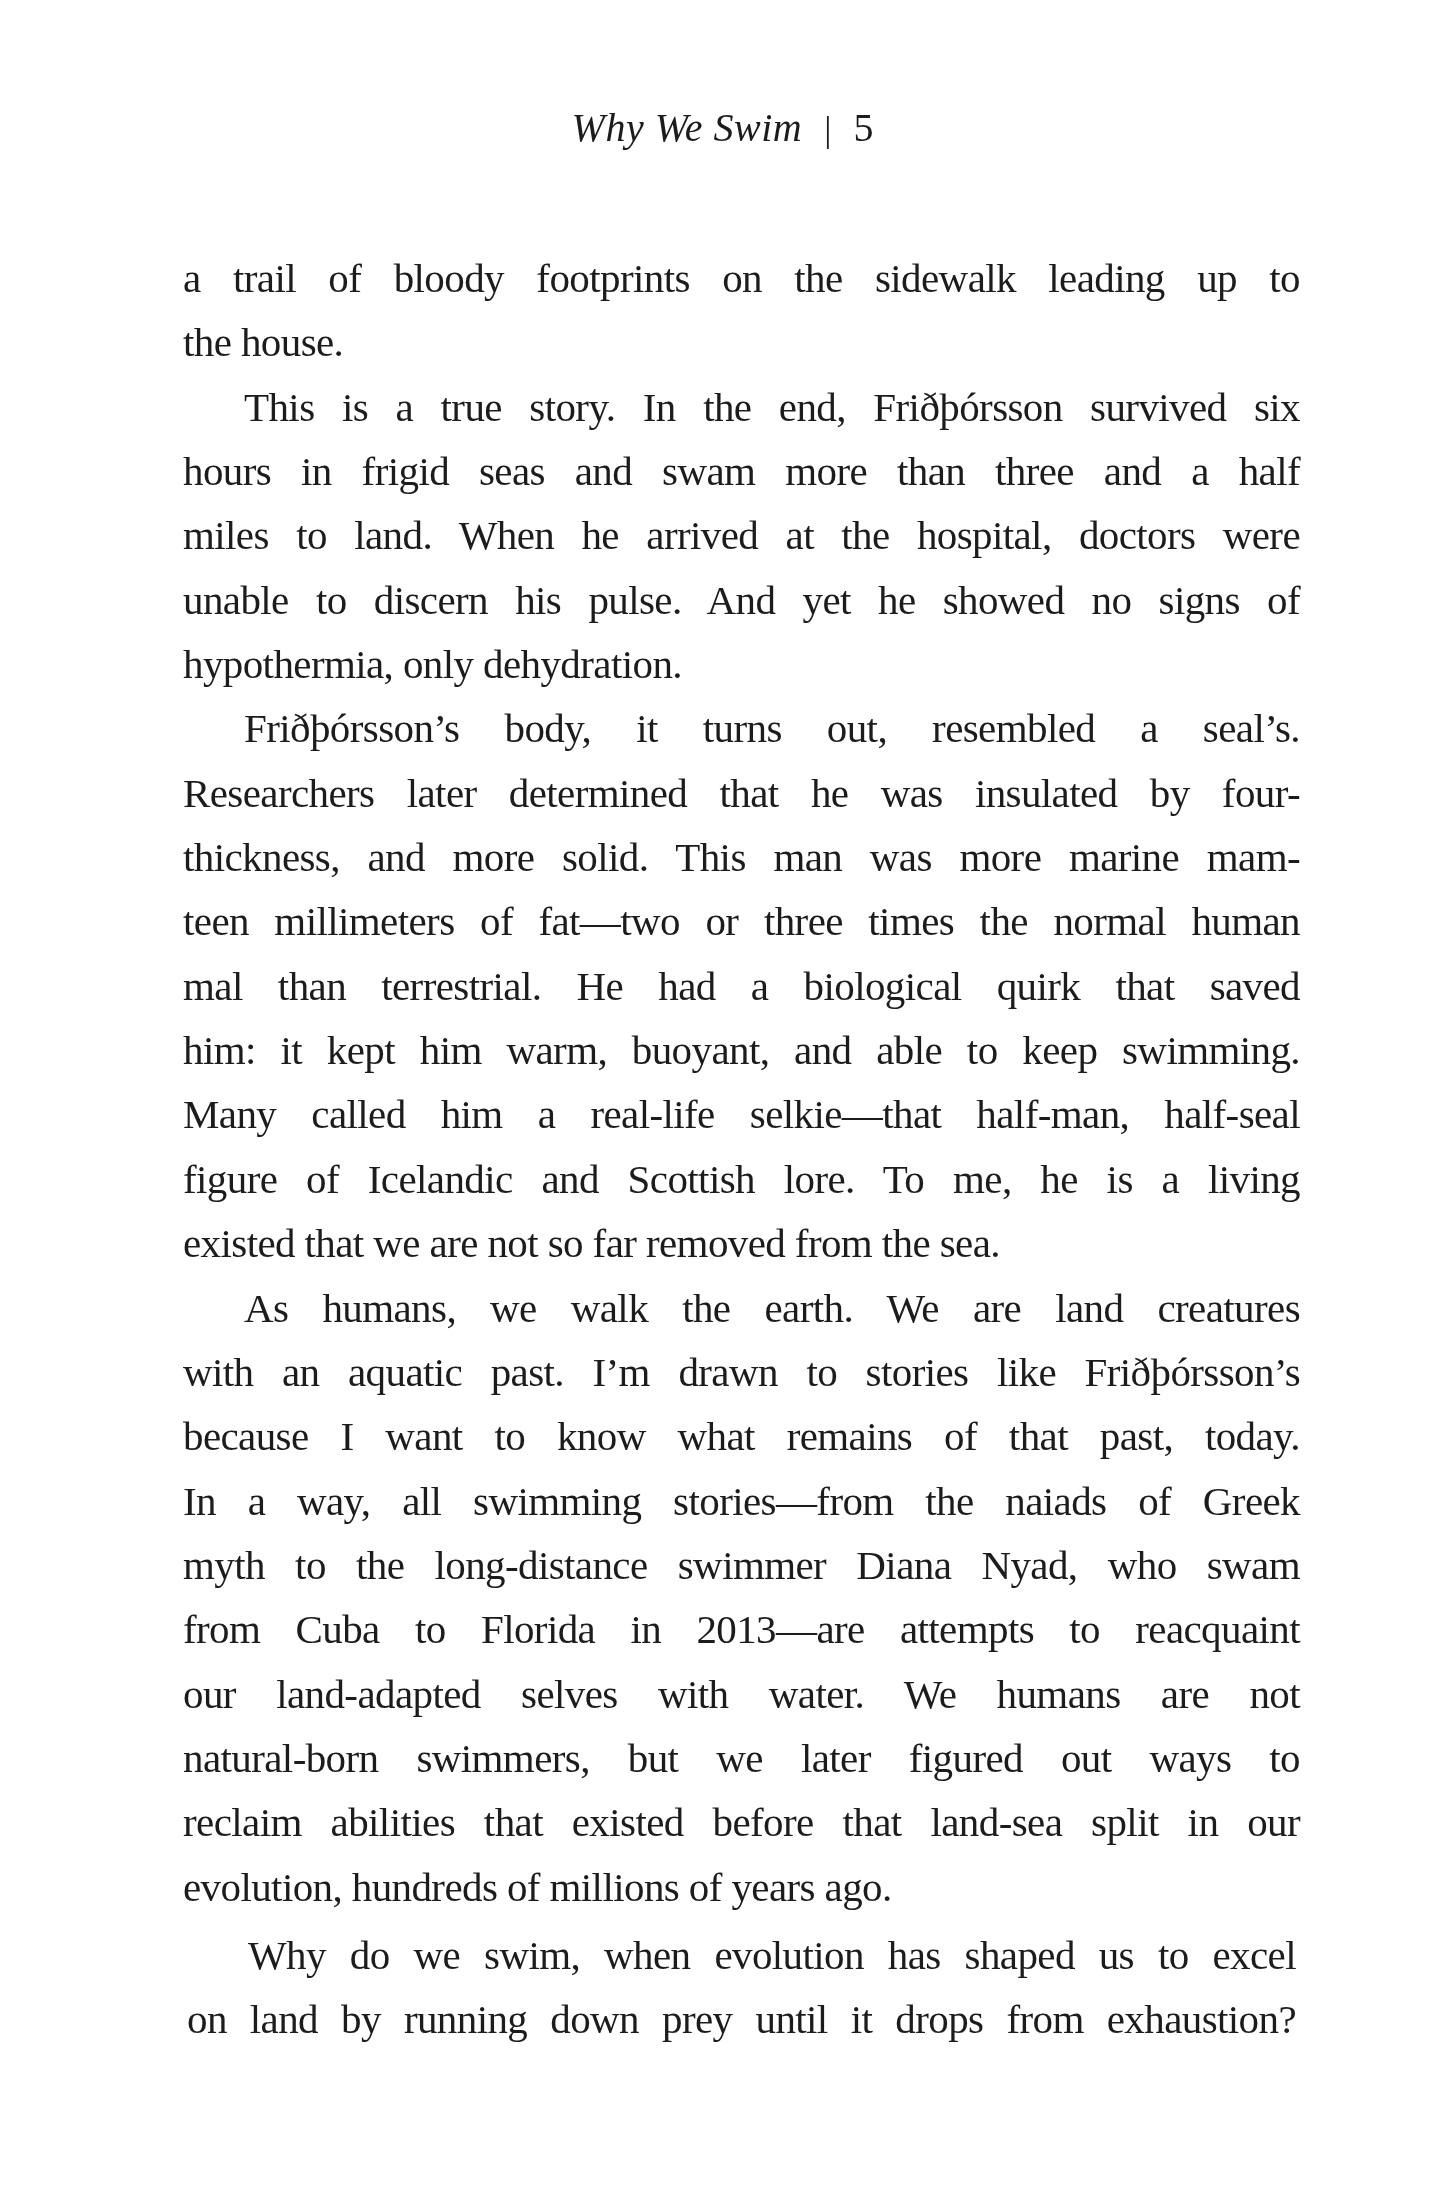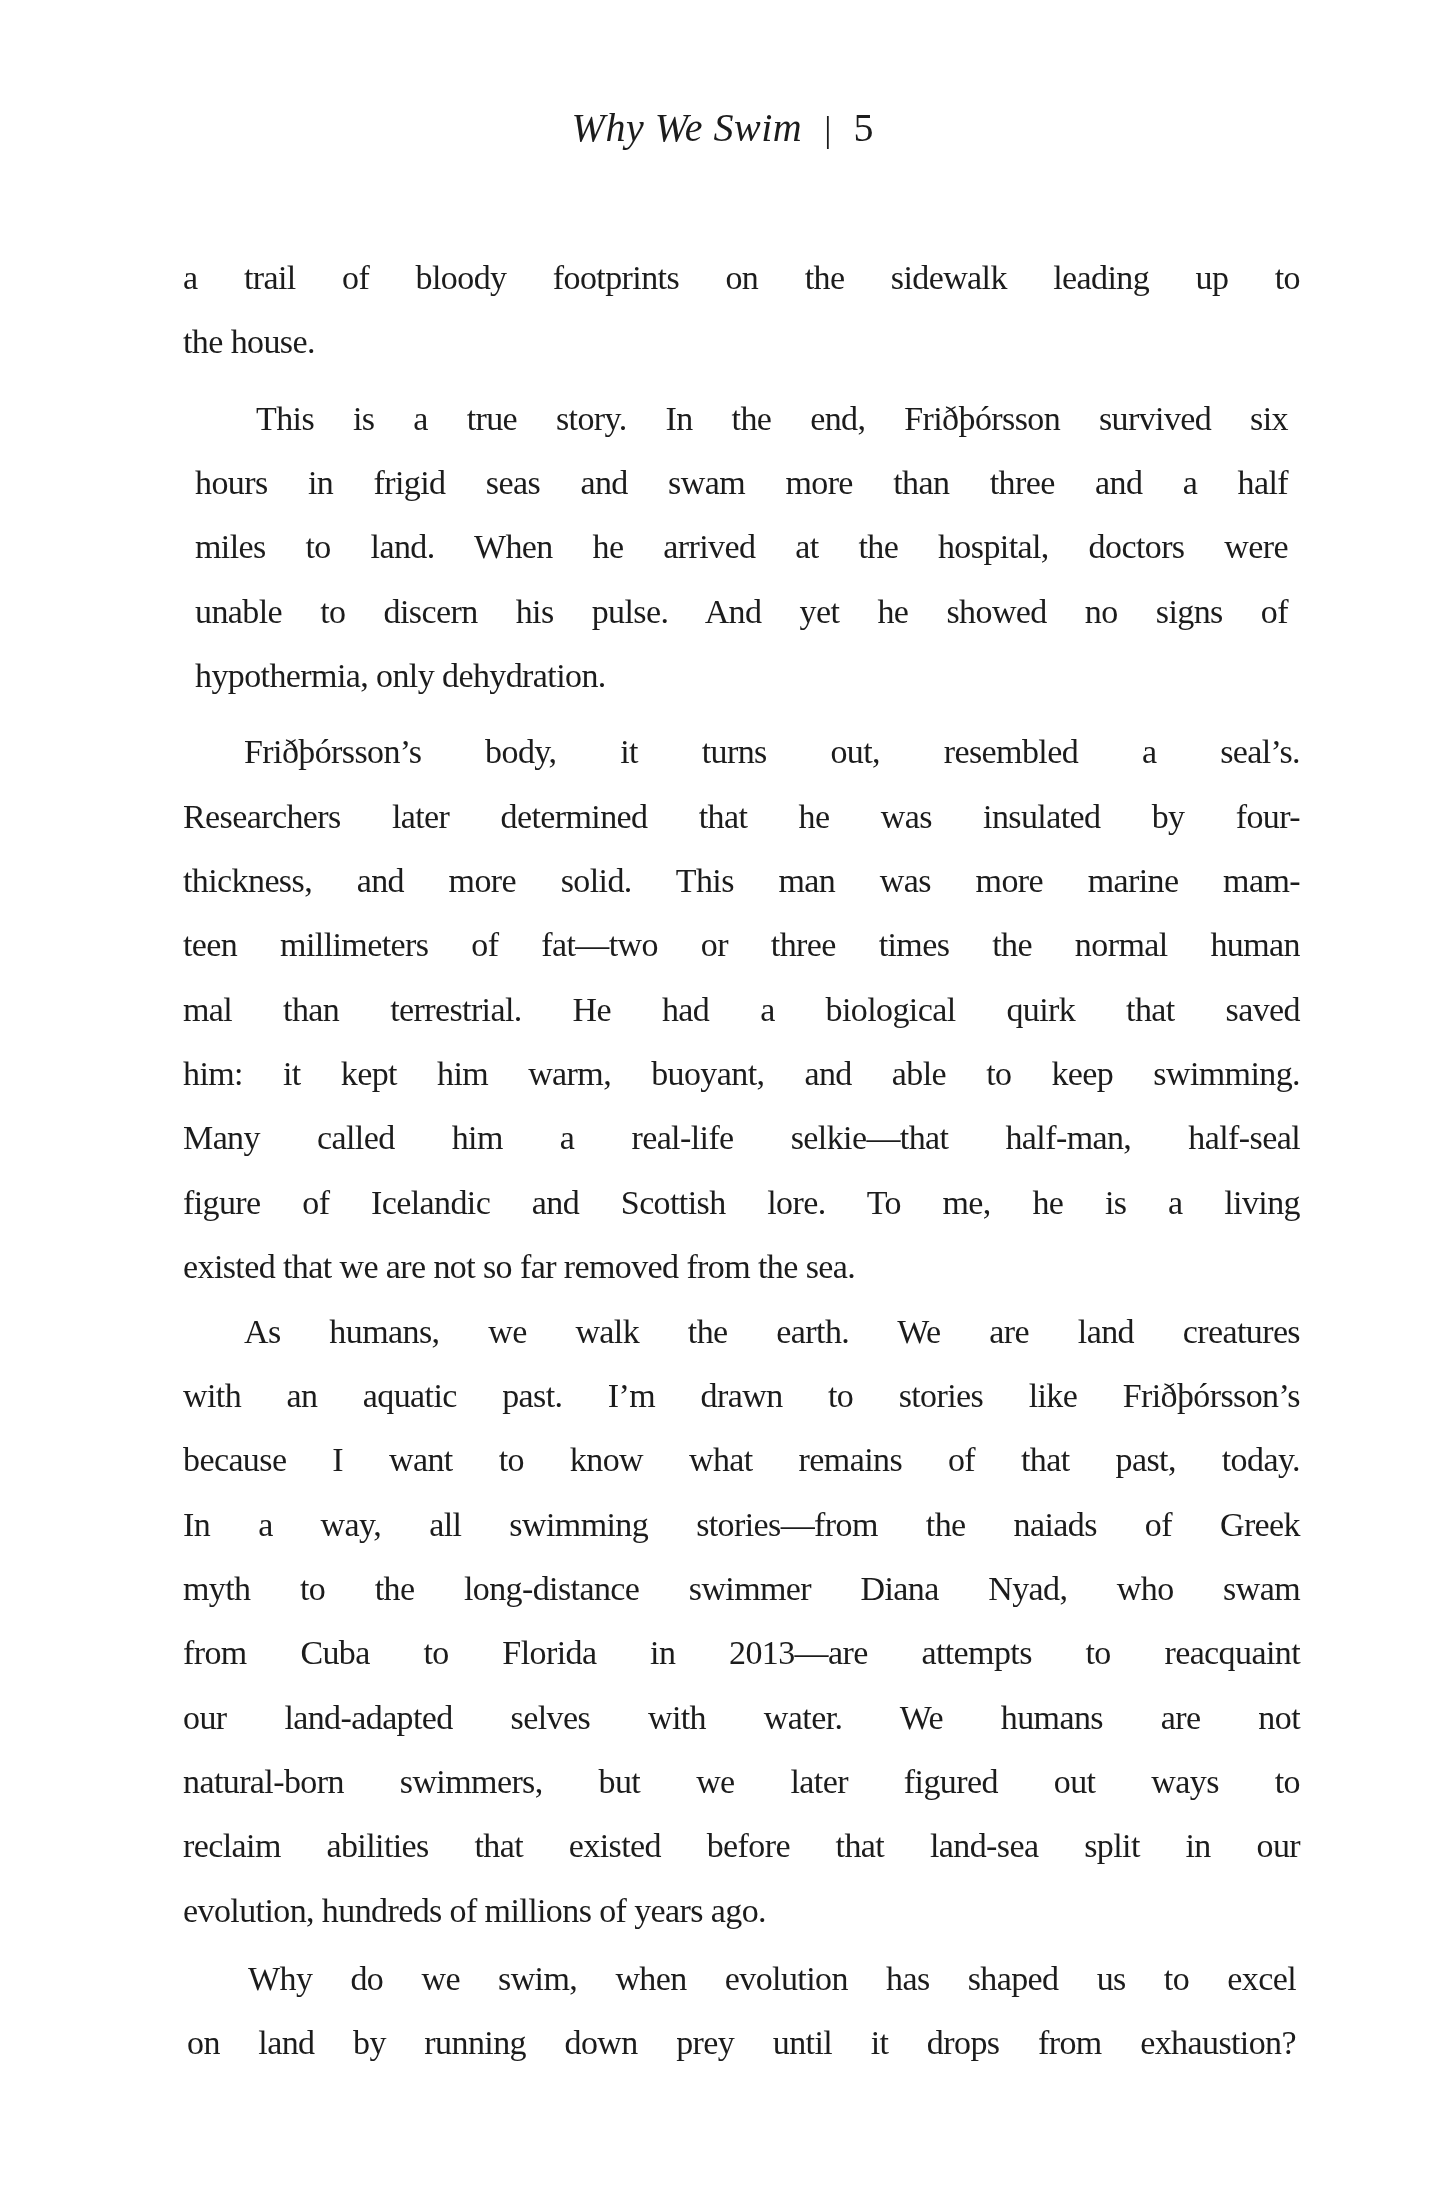--- a/index.html
+++ b/index.html
@@ -27,21 +27,21 @@
   .text-block {
     position: absolute;
     top: 246px;
     left: 183px;
     width: 1117px;
   }
   .line {
     display: block;
     height: 64.35px;
     line-height: 64px;
-    font-size: 34px;
+    font-size: 41px;
     white-space: nowrap;
     text-align: justify;
     text-align-last: justify;
     letter-spacing: -0.6px;
   }
   .line.last { text-align-last: left; }
   .line.indent { padding-left: 61px; }
 </style>
 </head>
 <body>
@@ -50,21 +50,21 @@
   <span class="rh-title">Why We Swim</span><span class="rh-sep">|</span><span class="rh-page">5</span>
 </header>
 
 <main class="text-block">
 
   <p style="margin:0">
     <span class="line">a trail of bloody footprints on the sidewalk leading up to</span>
     <span class="line last">the house.</span>
   </p>
 
-  <p style="margin:12px">
+  <p style="margin:0">
     <span class="line indent">This is a true story. In the end, Friðþórsson survived six</span>
     <span class="line">hours in frigid seas and swam more than three and a half</span>
     <span class="line">miles to land. When he arrived at the hospital, doctors were</span>
     <span class="line">unable to discern his pulse. And yet he showed no signs of</span>
     <span class="line last">hypothermia, only dehydration.</span>
   </p>
 
   <p style="margin:0">
     <span class="line indent">Friðþórsson’s body, it turns out, resembled a seal’s.</span>
     <span class="line">Researchers later determined that he was insulated by four-</span>

